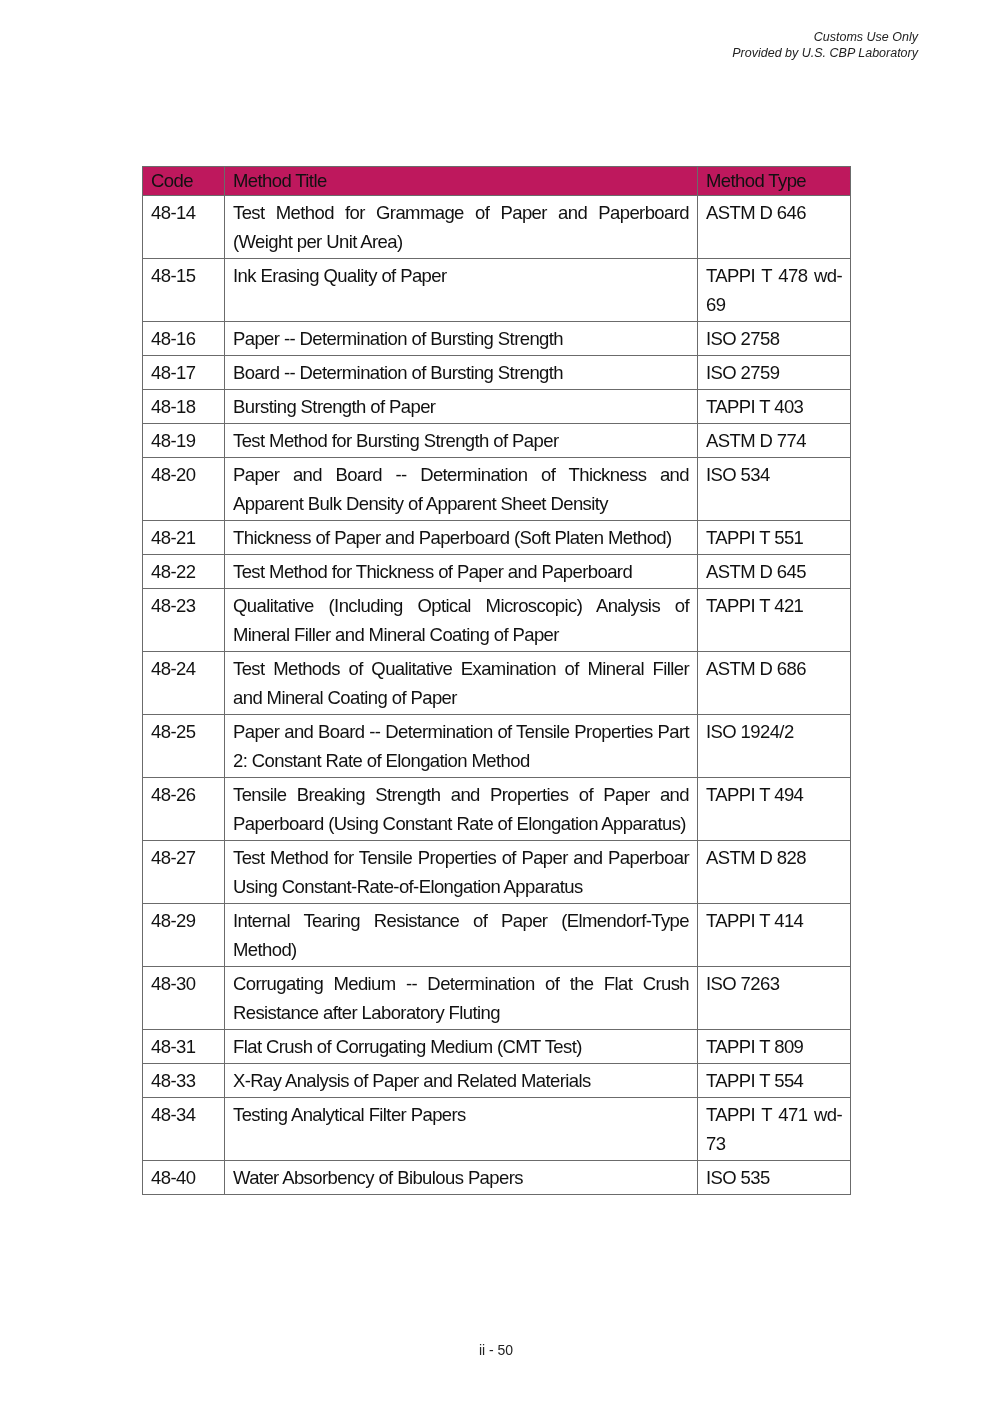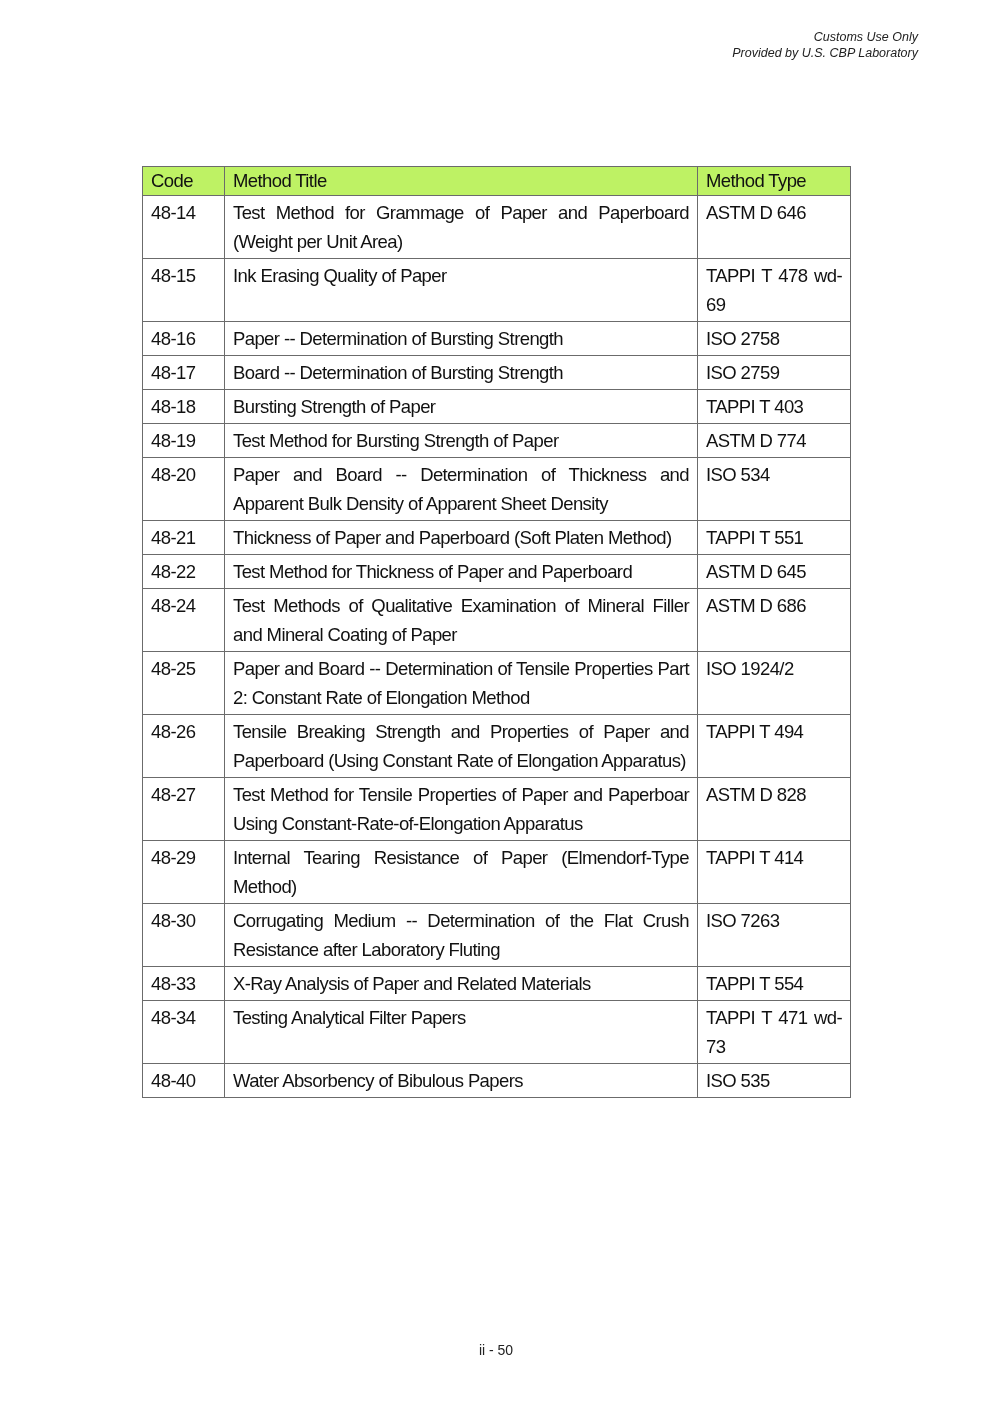--- a/index.html
+++ b/index.html
@@ -42,21 +42,21 @@
     .methods-table th,
     .methods-table td {
       border: 1px solid #6b6b6b;
       padding: 2px 8px 2px 8px;
       vertical-align: top;
       line-height: 29px;
       font-weight: normal;
       text-align: left;
     }
     .methods-table th {
-      background: #bef264;
+      background: #be185d;
       padding-top: 0px;
       padding-bottom: 0px;
       line-height: 28px;
     }
     .methods-table td.title,
     .methods-table td.type {
       text-align: justify;
       margin-top: 12px;
     }
     .page-number {
@@ -130,20 +130,25 @@
         <td class="code">48-21</td>
         <td class="title">Thickness of Paper and Paperboard (Soft Platen Method)</td>
         <td class="type">TAPPI T 551</td>
       </tr>
       <tr>
         <td class="code">48-22</td>
         <td class="title">Test Method for Thickness of Paper and Paperboard</td>
         <td class="type">ASTM D 645</td>
       </tr>
       <tr>
+        <td class="code">48-23</td>
+        <td class="title">Qualitative (Including Optical Microscopic) Analysis of Mineral Filler and Mineral Coating of Paper</td>
+        <td class="type">TAPPI T 421</td>
+      </tr>
+      <tr>
         <td class="code">48-24</td>
         <td class="title">Test Methods of Qualitative Examination of Mineral Filler and Mineral Coating of Paper</td>
         <td class="type">ASTM D 686</td>
       </tr>
       <tr>
         <td class="code">48-25</td>
         <td class="title">Paper and Board -- Determination of Tensile Properties Part 2: Constant Rate of Elongation Method</td>
         <td class="type">ISO 1924/2</td>
       </tr>
       <tr>
@@ -160,20 +165,25 @@
         <td class="code">48-29</td>
         <td class="title">Internal Tearing Resistance of Paper (Elmendorf-Type Method)</td>
         <td class="type">TAPPI T 414</td>
       </tr>
       <tr>
         <td class="code">48-30</td>
         <td class="title">Corrugating Medium -- Determination of the Flat Crush Resistance after Laboratory Fluting</td>
         <td class="type">ISO 7263</td>
       </tr>
       <tr>
+        <td class="code">48-31</td>
+        <td class="title">Flat Crush of Corrugating Medium (CMT Test)</td>
+        <td class="type">TAPPI T 809</td>
+      </tr>
+      <tr>
         <td class="code">48-33</td>
         <td class="title">X-Ray Analysis of Paper and Related Materials</td>
         <td class="type">TAPPI T 554</td>
       </tr>
       <tr>
         <td class="code">48-34</td>
         <td class="title">Testing Analytical Filter Papers</td>
         <td class="type">TAPPI T 471 wd-73</td>
       </tr>
       <tr>

